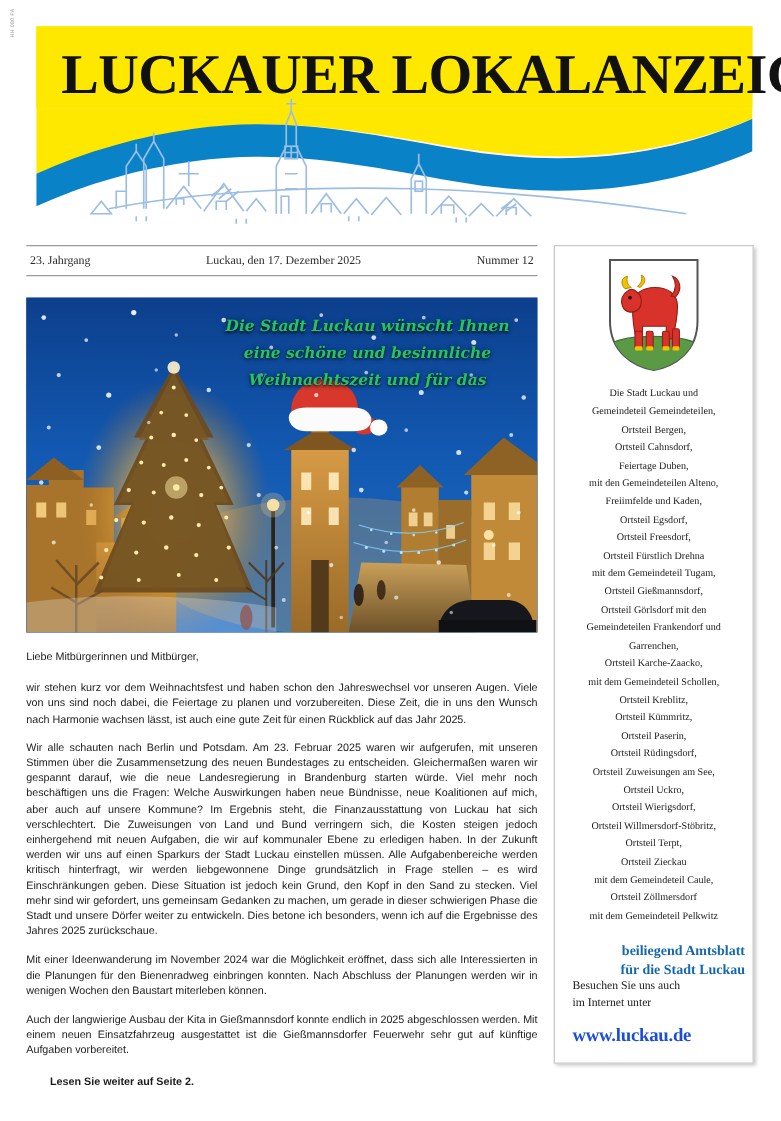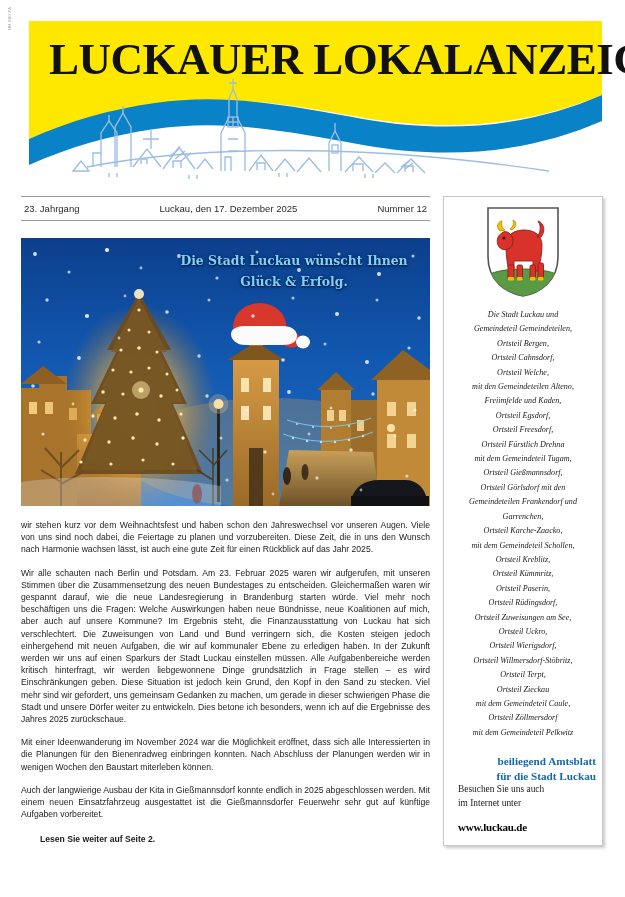--- a/index.html
+++ b/index.html
@@ -78,21 +78,21 @@
     border-bottom: 1px solid #9b9b9b;
     height: 25px;
     display: flex;
     align-items: center;
     justify-content: space-between;
     padding: 0 3px;
     box-sizing: border-box;
     font-size: 9.5px;
     color: #2a2a2a;
   }
-  .issue-bar span { white-space: nowrap; }
+  .issue-bar span { white-space: nowrap; font-family: Liberation Serif, serif; }
 
   
   .main-col {
     position: absolute;
     left: 21px;
     top: 238px;
     width: 409px;
   }
 
   
@@ -104,24 +104,25 @@
     background: #0b3f86;
   }
   .photo svg { display: block; }
   .photo-caption {
     position: absolute;
     right: 10px;
     top: 12px;
     width: 252px;
     text-align: center;
     font-family: "DejaVu Serif", "Liberation Serif", serif;
+    font-style: italic;
     font-weight: bold;
     font-size: 12.4px;
     line-height: 1.72;
-    color: #7dd3fc;
+    color: #22c55e;
     text-shadow: 0 1px 2px rgba(0,0,0,.75), 0 0 4px rgba(10,40,90,.9);
     z-index: 6;
     pointer-events: none;
   }
 
   
   .article { margin-top: 13px; }
   .article p {
     margin: 0 0 11px 0;
     font-size: 8.6px;
@@ -153,21 +154,20 @@
     display: flex;
     justify-content: center;
     margin-bottom: 9px;
   }
   .places {
     text-align: center;
     font-family: "Liberation Serif", "DejaVu Serif", serif;
     font-size: 8.1px;
     line-height: 1.78;
     color: #1a1a1a;
-    font-style: italic;
   }
   .places div { white-space: normal; }
   .sidebar-divider { height: 14px; }
   .amtsblatt {
     text-align: right;
     font-family: "Liberation Serif", "DejaVu Serif", serif;
     font-weight: bold;
     font-size: 11.2px;
     line-height: 1.3;
     color: #1668ac;
@@ -179,22 +179,22 @@
     font-family: "Liberation Serif", "DejaVu Serif", serif;
     font-size: 9.4px;
     line-height: 1.45;
     color: #1a1a1a;
   }
   .website {
     margin-top: 10px;
     padding-left: 8px;
     font-family: "Liberation Serif", "DejaVu Serif", serif;
     font-weight: bold;
-    font-size: 11px;
-    color: #000000;
+    font-size: 15px;
+    color: #1d4ed8;
     letter-spacing: -0.2px;
   }
 </style>
 </head>
 <body>
 
 <div class="edge-code">HH 080 PA</div>
 
 <div class="masthead">
   <div class="masthead-yellow"></div>
@@ -483,25 +483,27 @@
         <circle cx="206" cy="242" r="1.6" opacity=".62"></circle>
         <circle cx="252" cy="256" r="1.4" opacity=".55"></circle>
         <circle cx="296" cy="240" r="1.7" opacity=".62"></circle>
         <circle cx="340" cy="252" r="1.4" opacity=".55"></circle>
         <circle cx="386" cy="238" r="1.6" opacity=".6"></circle>
       </g>
     </svg>
 
     <div class="photo-caption">
         <div>Die Stadt Luckau wünscht Ihnen</div>
-        <div>Glück &amp; Erfolg.</div>
+        <div>eine schöne und besinnliche</div>
+        <div>Weihnachtszeit und für das</div>
       </div>
   </div>
 
   <div class="article">
+    <p class="salutation">Liebe Mitbürgerinnen und Mitbürger,</p>
     <div>
         <p>wir stehen kurz vor dem Weihnachtsfest und haben schon den Jahreswechsel vor unseren Augen. Viele von uns sind noch dabei, die Feiertage zu planen und vorzubereiten. Diese Zeit, die in uns den Wunsch nach Harmonie wachsen lässt, ist auch eine gute Zeit für einen Rückblick auf das Jahr 2025.</p>
         <p>Wir alle schauten nach Berlin und Potsdam. Am 23. Februar 2025 waren wir aufgerufen, mit unseren Stimmen über die Zusammensetzung des neuen Bundestages zu entscheiden. Gleichermaßen waren wir gespannt darauf, wie die neue Landesregierung in Brandenburg starten würde. Viel mehr noch beschäftigen uns die Fragen: Welche Auswirkungen haben neue Bündnisse, neue Koalitionen auf mich, aber auch auf unsere Kommune? Im Ergebnis steht, die Finanzausstattung von Luckau hat sich verschlechtert. Die Zuweisungen von Land und Bund verringern sich, die Kosten steigen jedoch einhergehend mit neuen Aufgaben, die wir auf kommunaler Ebene zu erledigen haben. In der Zukunft werden wir uns auf einen Sparkurs der Stadt Luckau einstellen müssen. Alle Aufgabenbereiche werden kritisch hinterfragt, wir werden liebgewonnene Dinge grundsätzlich in Frage stellen – es wird Einschränkungen geben. Diese Situation ist jedoch kein Grund, den Kopf in den Sand zu stecken. Viel mehr sind wir gefordert, uns gemeinsam Gedanken zu machen, um gerade in dieser schwierigen Phase die Stadt und unsere Dörfer weiter zu entwickeln. Dies betone ich besonders, wenn ich auf die Ergebnisse des Jahres 2025 zurückschaue.</p>
         <p>Mit einer Ideenwanderung im November 2024 war die Möglichkeit eröffnet, dass sich alle Interessierten in die Planungen für den Bienenradweg einbringen konnten. Nach Abschluss der Planungen werden wir in wenigen Wochen den Baustart miterleben können.</p>
         <p>Auch der langwierige Ausbau der Kita in Gießmannsdorf konnte endlich in 2025 abgeschlossen werden. Mit einem neuen Einsatzfahrzeug ausgestattet ist die Gießmannsdorfer Feuerwehr sehr gut auf künftige Aufgaben vorbereitet.</p>
       </div>
     <p class="readmore">Lesen Sie weiter auf Seite 2.</p>
   </div>
 </div>
 
@@ -553,21 +555,21 @@
         <circle cx="20" cy="33" r="1.5" fill="#2a1008"></circle>
       </g>
     </svg>
   </div>
 
   <div class="places">
       <div>Die Stadt Luckau und</div>
       <div>Gemeindeteil Gemeindeteilen,</div>
       <div>Ortsteil Bergen,</div>
       <div>Ortsteil Cahnsdorf,</div>
-      <div>Ortsteil Welche,</div>
+      <div>Feiertage Duben,</div>
       <div>mit den Gemeindeteilen Alteno,</div>
       <div>Freiimfelde und Kaden,</div>
       <div>Ortsteil Egsdorf,</div>
       <div>Ortsteil Freesdorf,</div>
       <div>Ortsteil Fürstlich Drehna</div>
       <div>mit dem Gemeindeteil Tugam,</div>
       <div>Ortsteil Gießmannsdorf,</div>
       <div>Ortsteil Görlsdorf mit den</div>
       <div>Gemeindeteilen Frankendorf und</div>
       <div>Garrenchen,</div>

